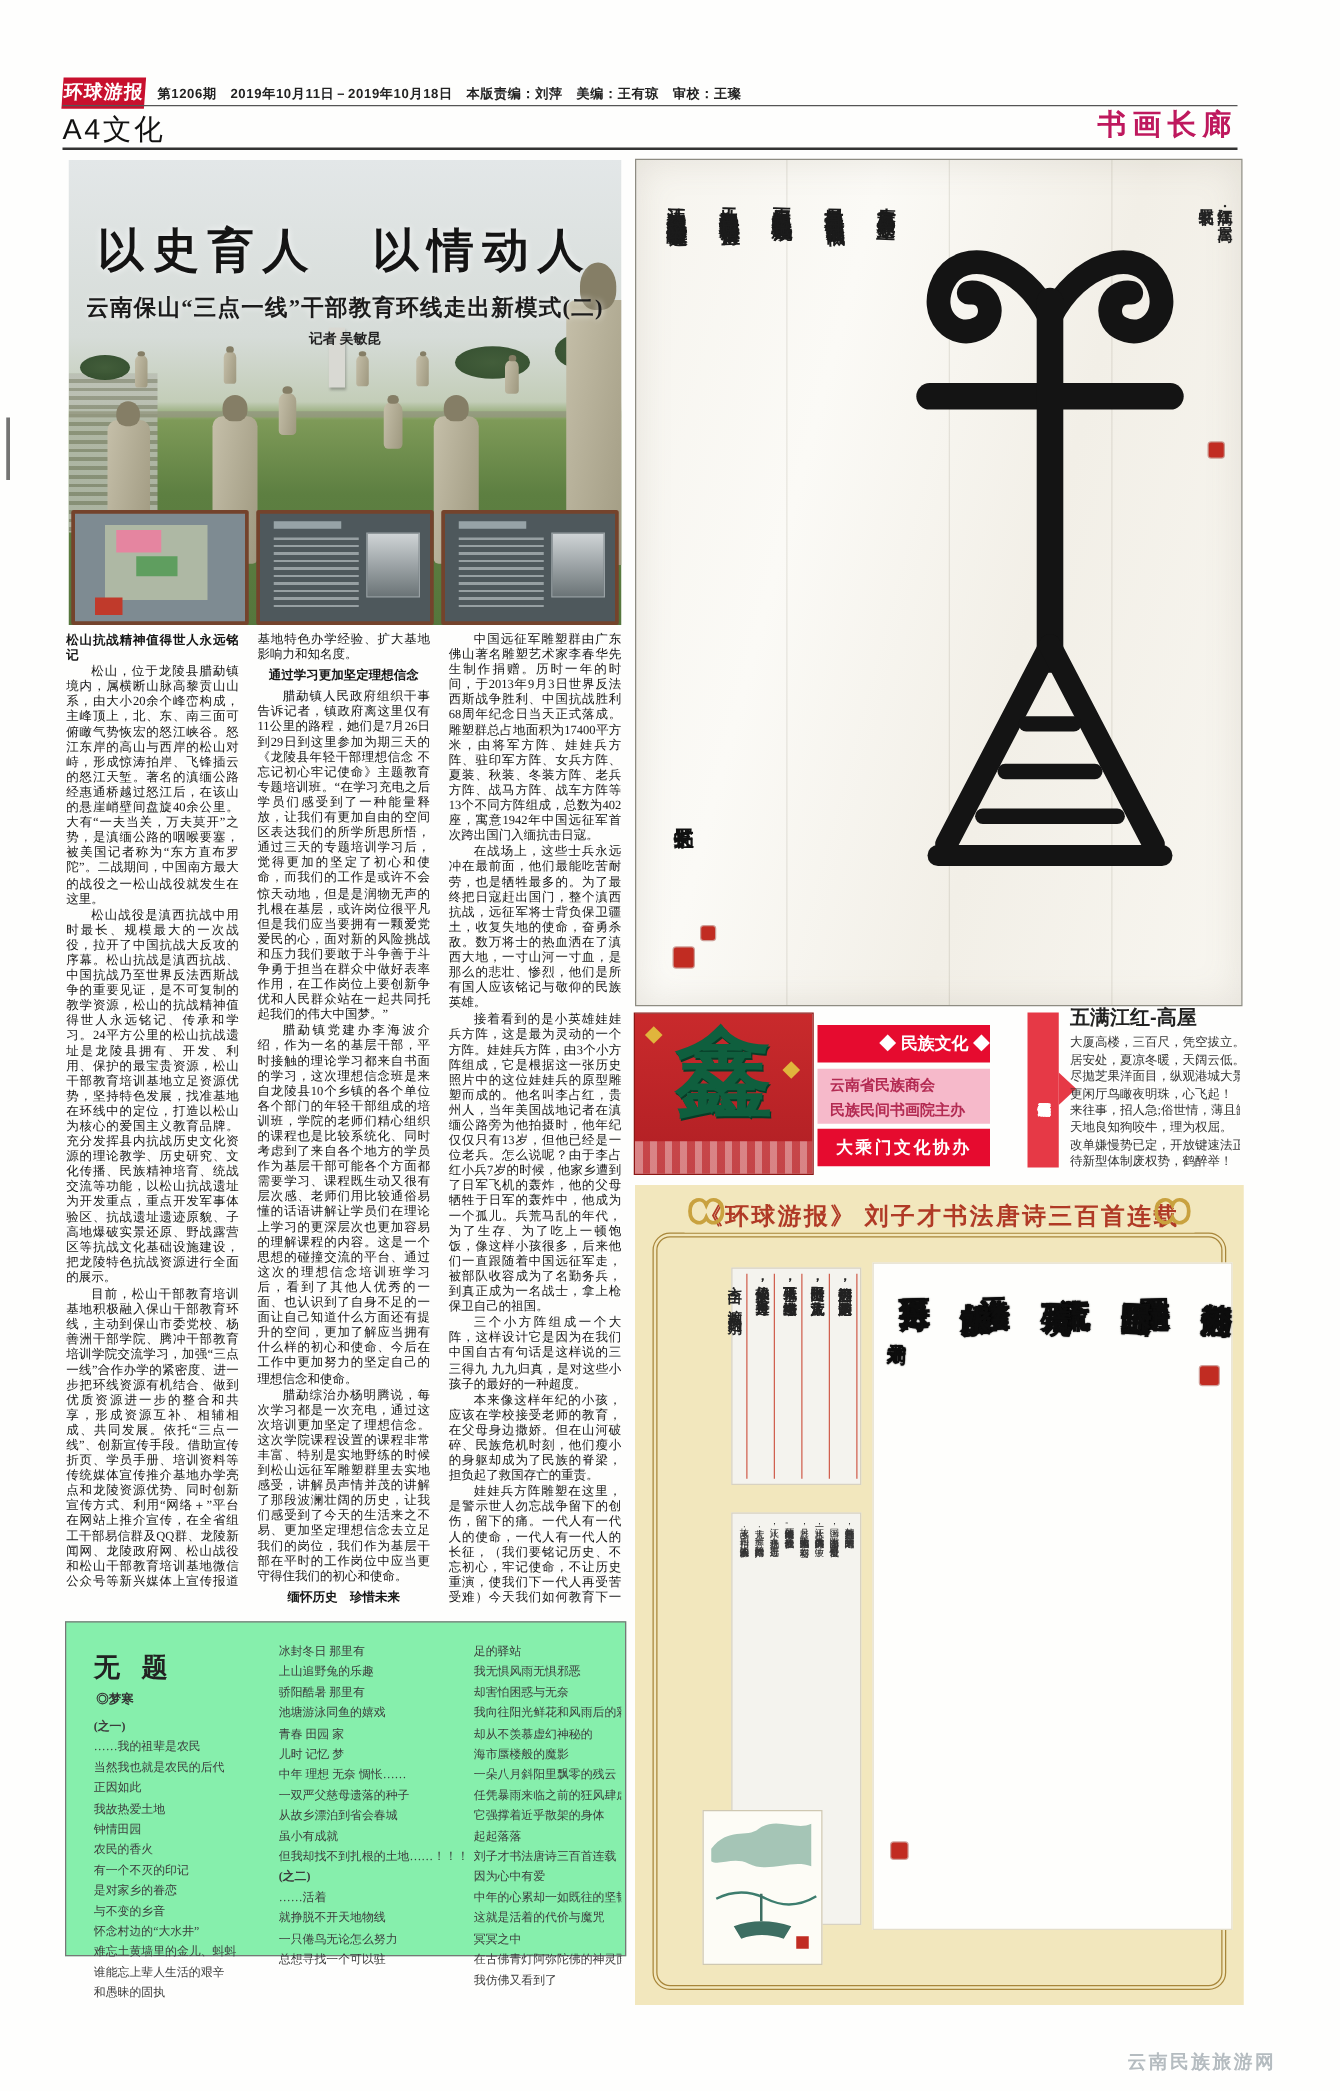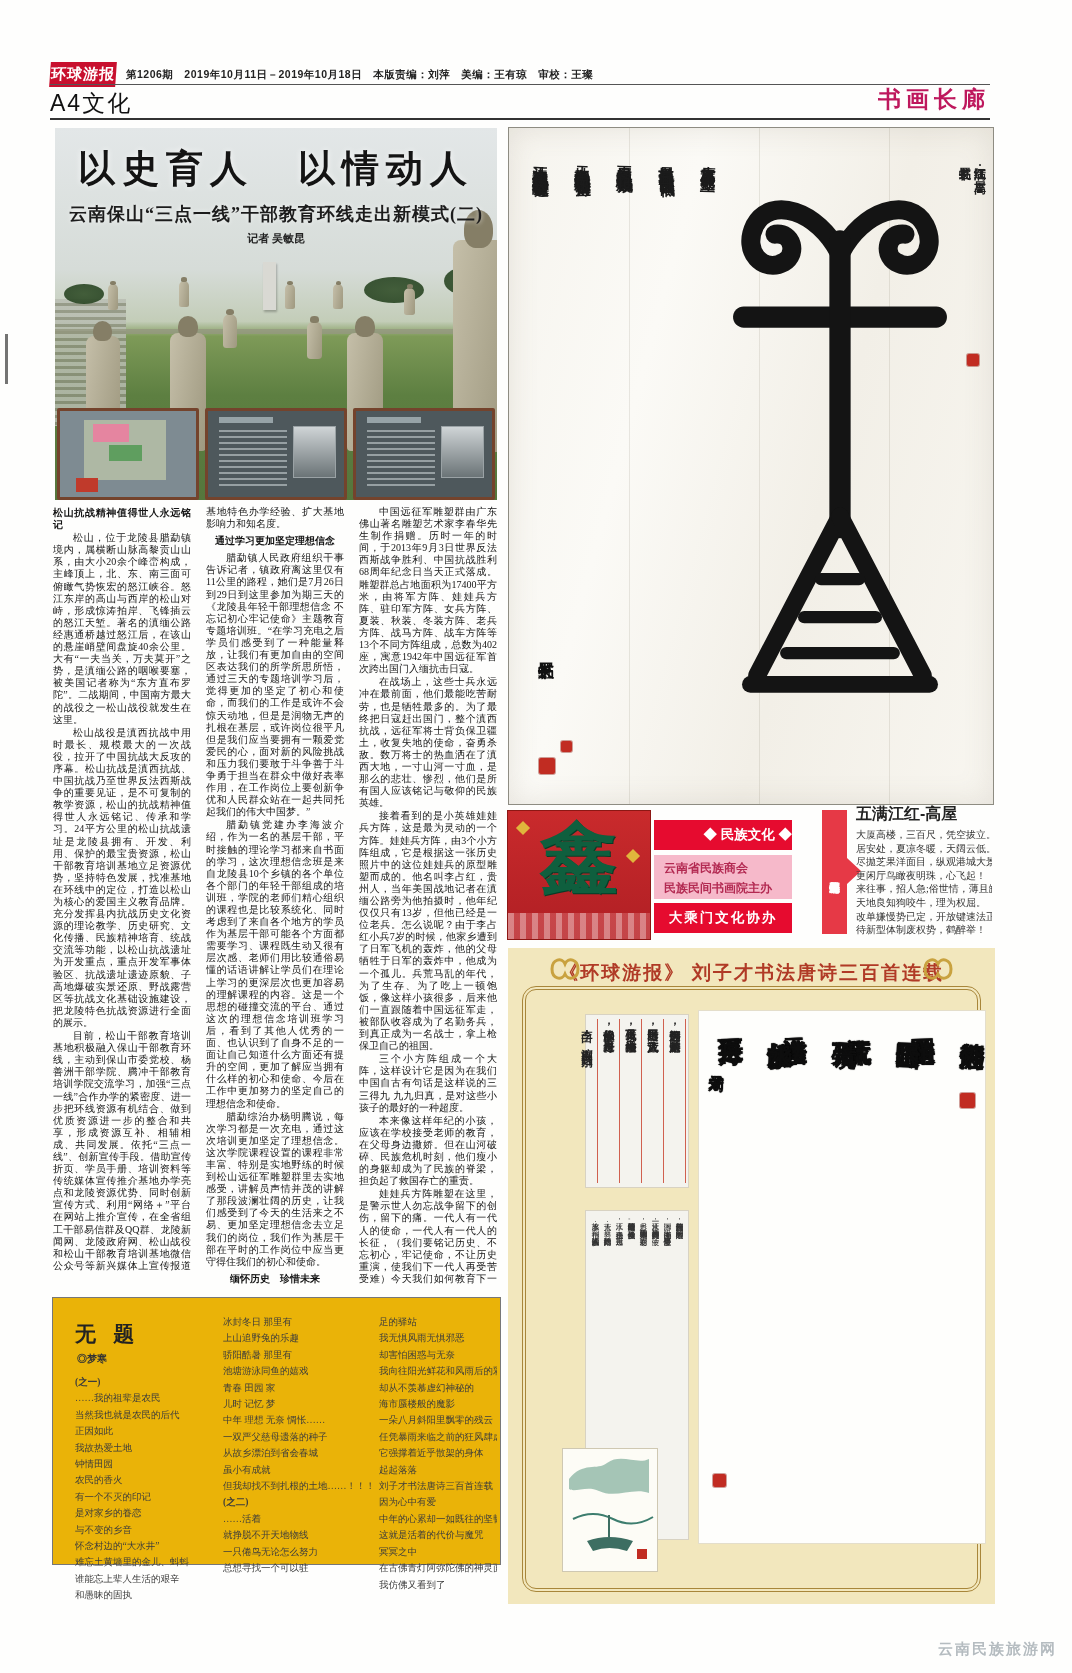--- a/index.html
+++ b/index.html
@@ -40,35 +40,35 @@
   .map-green{position:absolute;left:30%;top:42%;width:40%;height:26%;background:#5f9e5f;}
   .map-red{position:absolute;left:12%;bottom:6%;width:16%;height:16%;background:#c03a2b;}
   .board-title{position:absolute;left:8%;top:7%;width:40%;height:6px;background:#aab6ba;opacity:.8;}
   .board-text{position:absolute;left:8%;top:22%;width:50%;height:66%;
               background:repeating-linear-gradient(rgba(210,218,220,.55) 0 2px,transparent 2px 6px);}
   .board-photo{position:absolute;right:6%;top:18%;width:30%;height:58%;
                background:linear-gradient(#cfd4d6,#6b7477);border:1px solid #9aa2a5;}
   
   .headline{position:absolute;left:0;top:16px;width:100%;text-align:center;}
   .headline .t{font-size:37px;font-weight:900;letter-spacing:7px;color:#141414;
-               text-shadow:0 0 6px rgba(255,255,255,.8);}
+               text-shadow:0 0 6px rgba(255,255,255,.8);margin-top:32px;}
   .headline .s{margin-top:8px;font-size:18px;font-weight:bold;color:#1c1c1c;letter-spacing:1px;
                text-shadow:0 0 5px rgba(255,255,255,.8);}
   .headline .b{margin-top:5px;font-size:11px;font-weight:bold;color:#222;}
   
   .article-body{position:absolute;left:52px;top:506px;width:446px;height:781px;
                 column-count:3;column-gap:13px;column-fill:auto;overflow:hidden;
                 font-size:10px;line-height:12.1px;text-align:justify;color:#151515;}
   .blk{margin:1px;}
   .blk.p{text-indent:2em;}
   .blk.lead{font-weight:bold;}
   .blk.h{font-weight:bold;text-align:center;margin:5px 0;text-indent:0;}
   
   .poembox{position:absolute;left:52px;top:1297px;width:447px;height:266px;border:1px solid #777;
-           background:#eab308;}
+           background:#86efac;}
   .poem-title{position:absolute;left:22px;top:22px;font-size:21px;font-weight:bold;letter-spacing:6px;color:#222;}
   .poem-author{position:absolute;left:24px;top:54px;font-size:10px;font-weight:bold;color:#333;}
   .pcol{position:absolute;font-size:9.5px;line-height:16.4px;color:#3c3c3c;}
   .pcol .pline{white-space:nowrap;overflow:hidden;}
   .pcol .pline.lbl{font-weight:bold;}
   .pcol1{left:22px;top:76px;width:142px;}
   .pcol2{left:170px;top:16px;width:152px;}
   .pcol3{left:326px;top:16px;width:118px;}
   
   .artwork{position:absolute;left:508px;top:127px;width:484px;height:676px;
@@ -134,21 +134,21 @@
   .cal-area{position:absolute;left:190px;top:62px;width:286px;height:532px;background:#fefefc;
             border:1px solid #e4decb;}
   .cal-cols{position:absolute;left:4px;top:8px;width:276px;height:516px;
             font-size:25px;font-weight:900;color:#0d0d0d;line-height:31px;}
   .cal-cols .ccol{margin:0 1px;text-shadow:0 0 1px #000;}
   .cal-cols .ccol:nth-child(odd){transform:rotate(2.5deg) translateY(4px);}
   .cal-cols .ccol:nth-child(even){transform:rotate(-2deg);}
   .cal-cols .ccol:last-child{font-size:15px;margin-top:40px;}
   
   .watermark{position:absolute;left:902px;top:1640px;font-size:15px;font-weight:bold;color:#b5bcc0;
-             letter-spacing:2px;text-shadow:1px 1px 0 #fff;font-family:"Liberation Sans",sans-serif;margin-left:36px;}
+             letter-spacing:2px;text-shadow:1px 1px 0 #fff;font-family:"Liberation Sans",sans-serif;}
 </style>
 </head>
 <body>
 
 <div class="page">
 
   <div class="logo">环球游报</div>
   <div class="issue">第1206期　2019年10月11日－2019年10月18日　本版责编：刘萍　美编：王有琼　审校：王璨</div>
   <div class="rule1"></div>
   <div class="section-label">A4文化</div>

